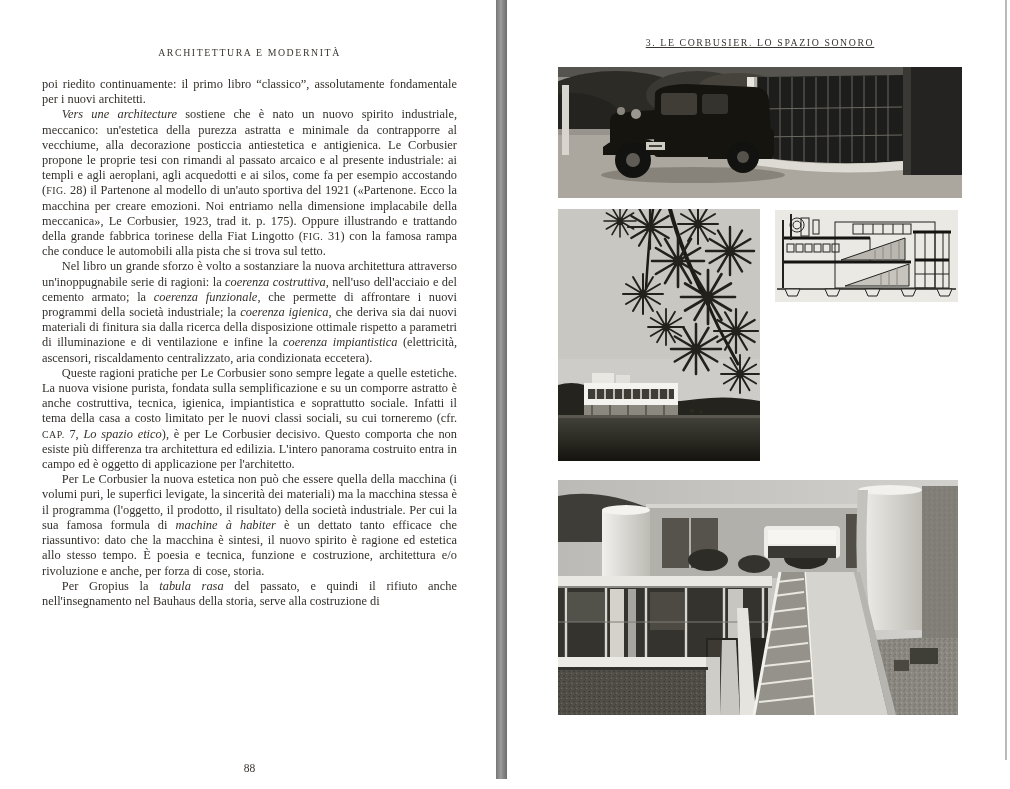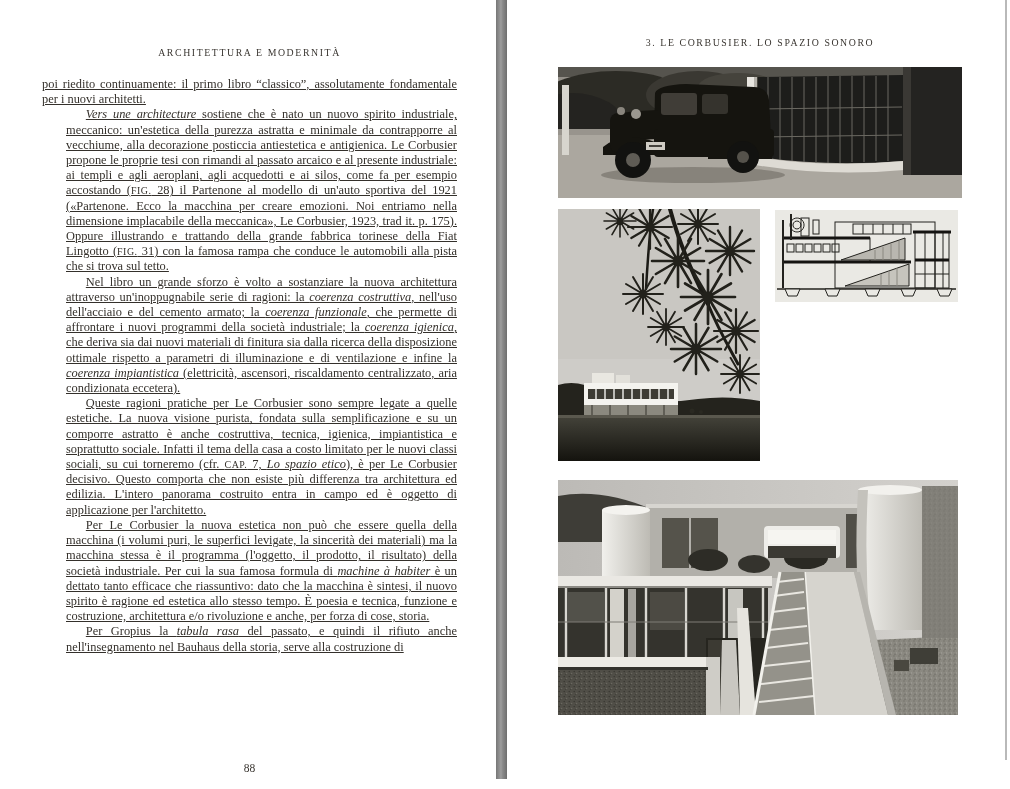--- a/index.html
+++ b/index.html
@@ -4,52 +4,52 @@
 <style>
   html,body{margin:0;padding:0;background:#ffffff;}
   #canvas{position:relative;width:1010px;height:789px;background:#ffffff;overflow:hidden;
           font-family:"Liberation Serif", serif;color:#34302b;}
   .abs{position:absolute;}
   .running-head{font-size:9.8px;letter-spacing:1.6px;text-align:center;color:#3a3631;
                 text-transform:uppercase;white-space:nowrap;}
   .body-text{width:415px;font-size:12.4px;line-height:15.2px;text-align:justify;
              hyphens:auto;-webkit-hyphens:auto;}
   .body-text p{margin:0;}
-  .body-text p.ind{text-indent:1.6em;margin-left:24px;}
+  .body-text p.ind{text-indent:1.6em;}
   .it{font-style:italic;}
   .sc{font-size:0.8em;letter-spacing:0.5px;}
   .folio{font-size:11.5px;text-align:center;color:#3a3631;}
   .caption{font-size:11.4px;line-height:14px;color:#3a3631;}
   .spine{background:linear-gradient(90deg,#767676 0%,#9d9d9d 45%,#8b8b8b 60%,#6e6e6e 100%);}
   .page-edge{background:#b9b9b9;}
   figure{margin:0;padding:0;}
   figure svg{display:block;}
 </style>
 </head>
 <body>
 
 <div id="canvas">
 
   <div class="abs" style="left:0;top:10px;width:430px;height:789px;">
     <div class="abs running-head" style="left:42px;top:37px;width:415px;">ARCHITETTURA E MODERNITÀ</div>
-    <div class="abs body-text" style="left:42px;top:67px;height:650px;overflow:hidden;text-decoration:underline;">
+    <div class="abs body-text" style="left:42px;top:67px;height:650px;overflow:hidden;">
         <p class=""><span>poi riedito continuamente: il primo libro “classico”, assolutamente fondamentale per i nuovi architetti.</span></p>
         <p class="ind"><span class="it">Vers une architecture</span><span> sostiene che è nato un nuovo spirito industriale, meccanico: un'estetica della purezza astratta e minimale da contrapporre al vecchiume, alla decorazione posticcia antiestetica e antigienica. Le Corbusier propone le proprie tesi con rimandi al passato arcaico e al presente industriale: ai templi e agli aeroplani, agli acquedotti e ai silos, come fa per esempio accostando (</span><span class="sc">FIG.</span><span> 28) il Partenone al modello di un'auto sportiva del 1921 («Partenone. Ecco la macchina per creare emozioni. Noi entriamo nella dimensione implacabile della meccanica», Le Corbusier, 1923, trad it. p. 175). Oppure illustrando e trattando della grande fabbrica torinese della Fiat Lingotto (</span><span class="sc">FIG.</span><span> 31) con la famosa rampa che conduce le automobili alla pista che si trova sul tetto.</span></p>
         <p class="ind"><span>Nel libro un grande sforzo è volto a sostanziare la nuova architettura attraverso un'inoppugnabile serie di ragioni: la </span><span class="it">coerenza costruttiva</span><span>, nell'uso dell'acciaio e del cemento armato; la </span><span class="it">coerenza funzionale</span><span>, che permette di affrontare i nuovi programmi della società industriale; la </span><span class="it">coerenza igienica</span><span>, che deriva sia dai nuovi materiali di finitura sia dalla ricerca della disposizione ottimale rispetto a parametri di illuminazione e di ventilazione e infine la </span><span class="it">coerenza impiantistica</span><span> (elettricità, ascensori, riscaldamento centralizzato, aria condizionata eccetera).</span></p>
         <p class="ind"><span>Queste ragioni pratiche per Le Corbusier sono sempre legate a quelle estetiche. La nuova visione purista, fondata sulla semplificazione e su un comporre astratto è anche costruttiva, tecnica, igienica, impiantistica e soprattutto sociale. Infatti il tema della casa a costo limitato per le nuovi classi sociali, su cui torneremo (cfr. </span><span class="sc">CAP.</span><span> 7, </span><span class="it">Lo spazio etico</span><span>), è per Le Corbusier decisivo. Questo comporta che non esiste più differenza tra architettura ed edilizia. L'intero panorama costruito entra in campo ed è oggetto di applicazione per l'architetto.</span></p>
         <p class="ind"><span>Per Le Corbusier la nuova estetica non può che essere quella della macchina (i volumi puri, le superfici levigate, la sincerità dei materiali) ma la macchina stessa è il programma (l'oggetto, il prodotto, il risultato) della società industriale. Per cui la sua famosa formula di </span><span class="it">machine à habiter</span><span> è un dettato tanto efficace che riassuntivo: dato che la macchina è sintesi, il nuovo spirito è ragione ed estetica allo stesso tempo. È poesia e tecnica, funzione e costruzione, architettura e/o rivoluzione e anche, per forza di cose, storia.</span></p>
         <p class="ind"><span>Per Gropius la </span><span class="it">tabula rasa</span><span> del passato, e quindi il rifiuto anche nell'insegnamento nel Bauhaus della storia, serve alla costruzione di</span></p>
       </div>
     <div class="abs folio" style="left:42px;top:752px;width:415px;">88</div>
   </div>
 
   <div class="abs spine" style="left:496px;top:0;width:11px;height:779px;"></div>
 
   <div class="abs" style="left:507px;top:0;width:503px;height:789px;">
-    <div class="abs running-head" style="left:51px;top:37px;width:404px;">3. LE CORBUSIER. LO SPAZIO SONORO</div>
+    <div class="abs running-head" style="left:51px;top:37px;width:404px;text-decoration:underline;">3. LE CORBUSIER. LO SPAZIO SONORO</div>
 
     <figure class="abs" style="left:51px;top:67px;width:404px;height:131px;">
       <svg width="404" height="131" viewBox="0 0 404 131">
         <defs>
           <linearGradient id="p1ground" x1="0" y1="0" x2="0" y2="1">
             <stop offset="0" stop-color="#908c85"></stop>
               <stop offset="1" stop-color="#b7b3ac"></stop>
           </linearGradient>
         </defs>
         <rect width="404" height="131" fill="url(#p1ground)"></rect>

